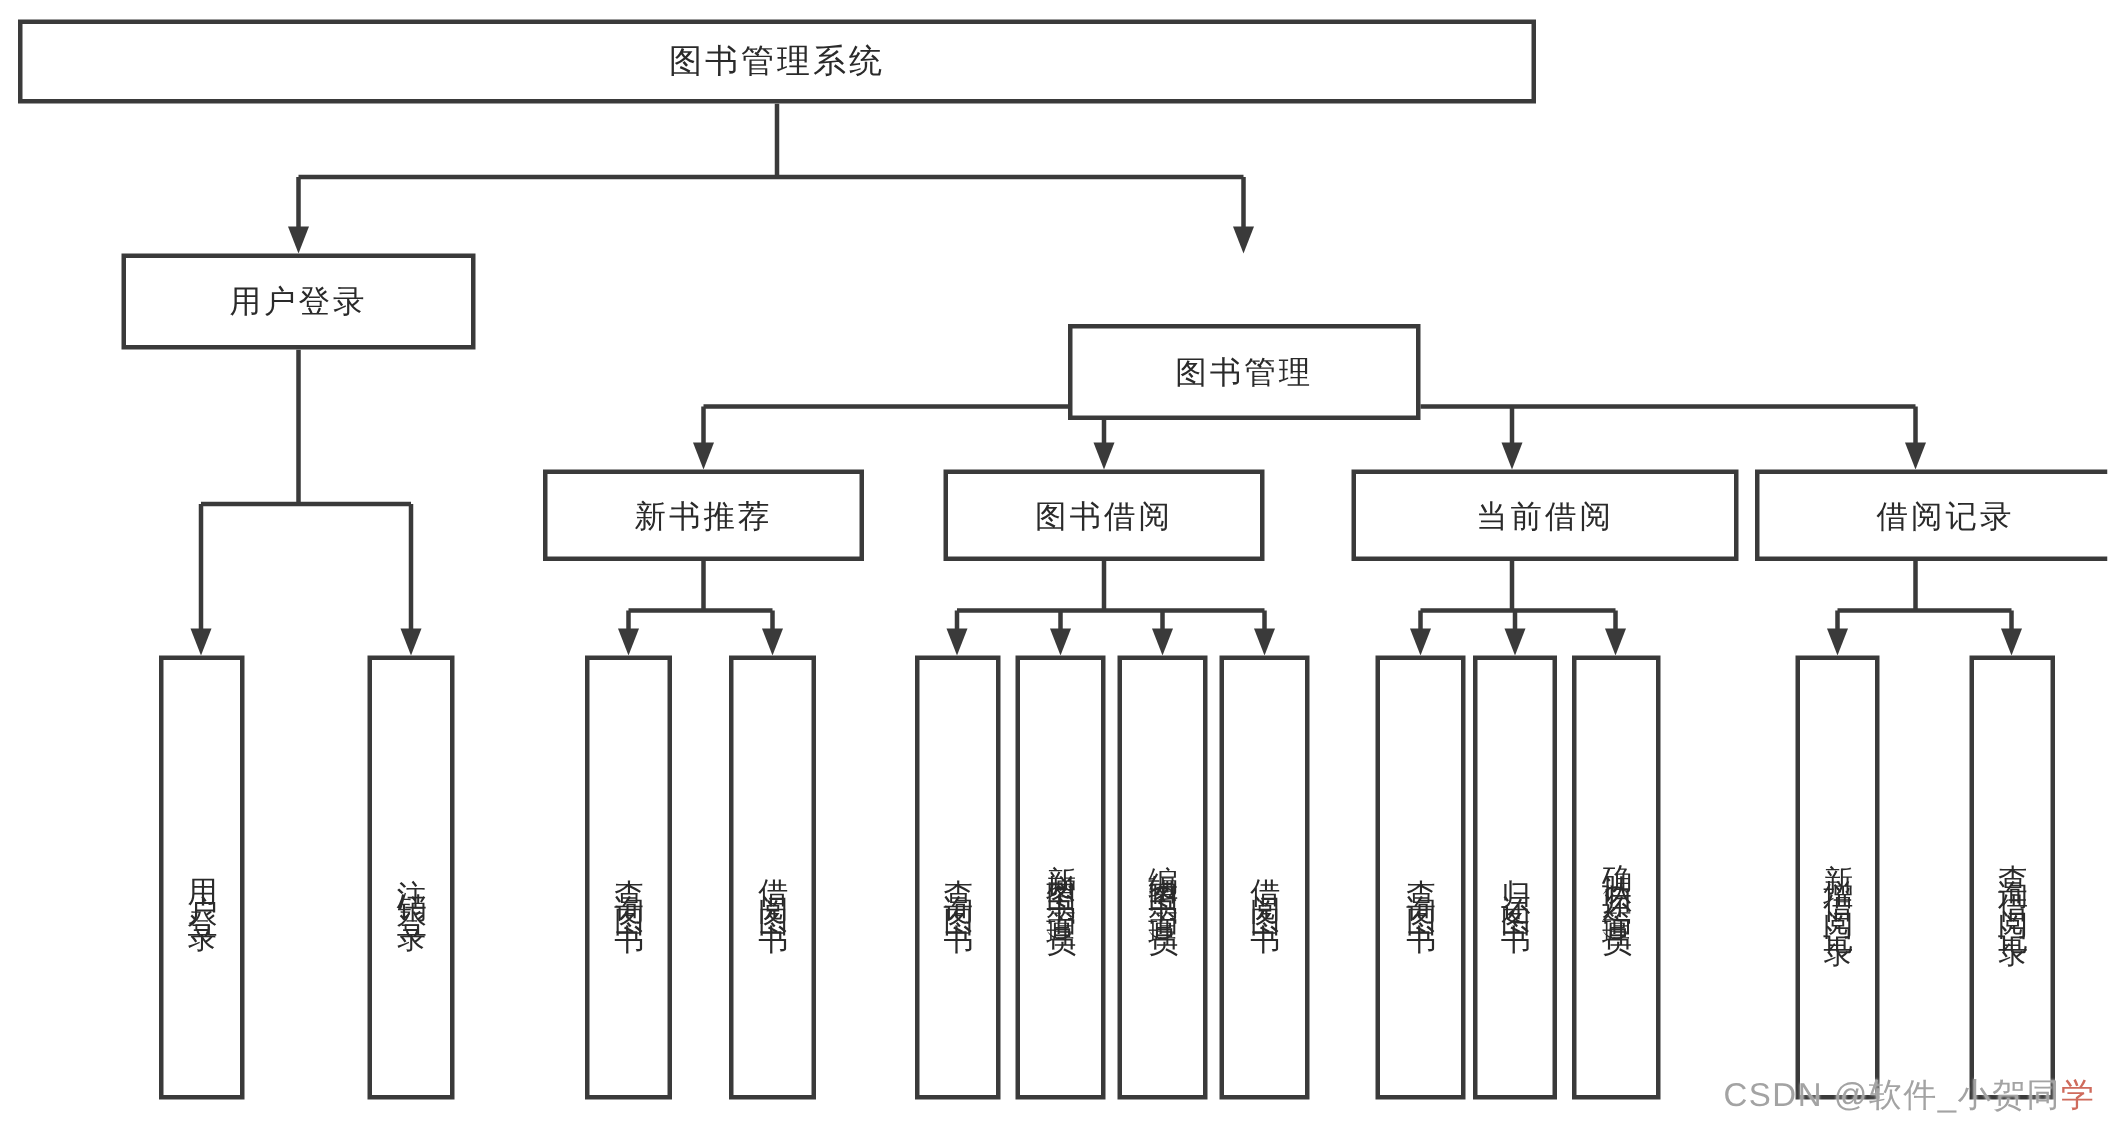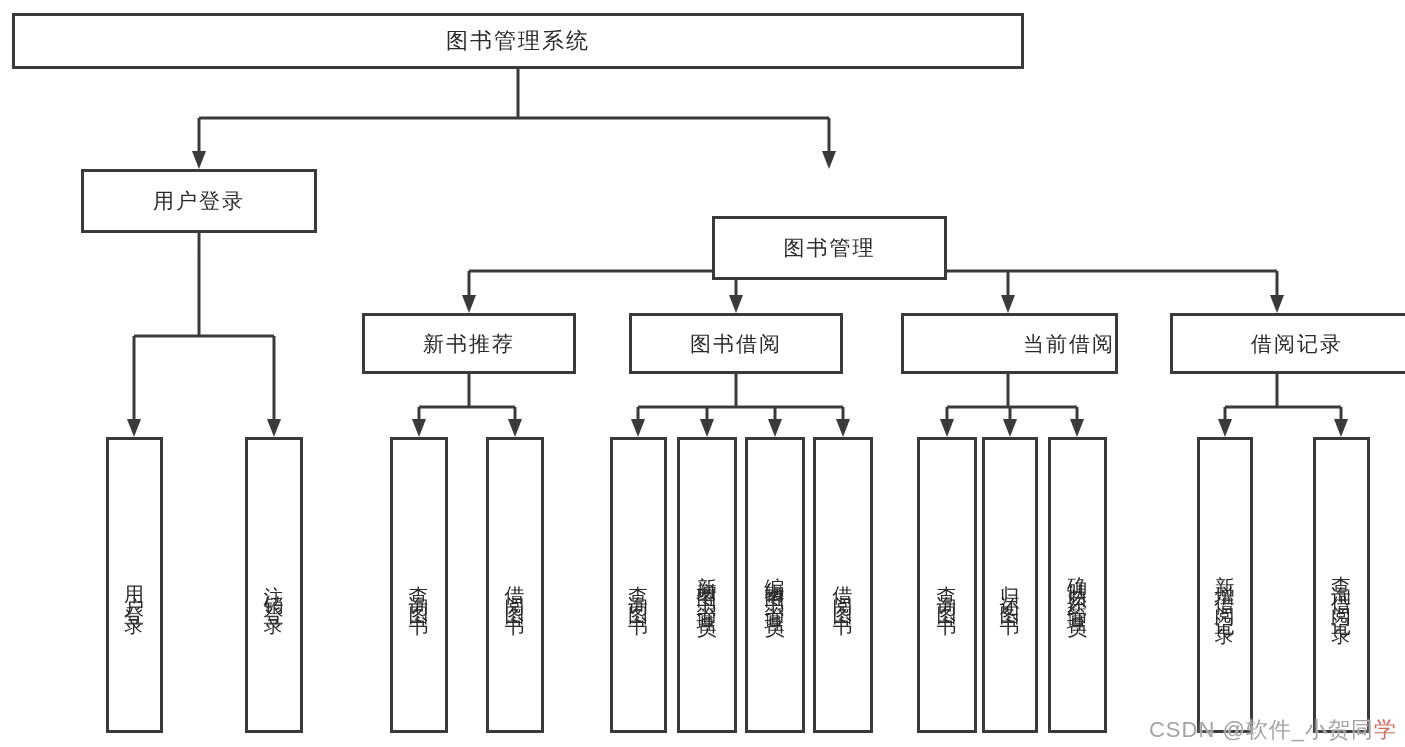--- a/index.html
+++ b/index.html
@@ -36,21 +36,21 @@
   .node-h {
     font-size: 21px;
     letter-spacing: 2px;
   }
   .root   { left: 12px;  top: 13px;  width: 1012px; height: 56px; font-size: 22px; }
   .l1-a   { left: 81px;  top: 169px; width: 236px;  height: 64px; }
   .l1-b   { left: 712px; top: 169px; width: 235px;  height: 64px; margin-top: 47px; }
   .l2     { top: 313px;  height: 61px; }
   .l2-a   { left: 362px;  width: 214px; }
   .l2-b   { left: 629px;  width: 214px; }
-  .l2-c   { left: 901px;  width: 217px; justify-content: flex-end; }
+  .l2-c   { left: 901px;  width: 258px; }
   .l2-d   { left: 1170px; width: 254px; text-align: center; }
   .leaf {
     top: 437px;
     height: 296px;
     font-size: 20px;
   }
   .leaf .vtxt {
     writing-mode: vertical-rl;
     text-orientation: mixed;
     letter-spacing: 10px;

